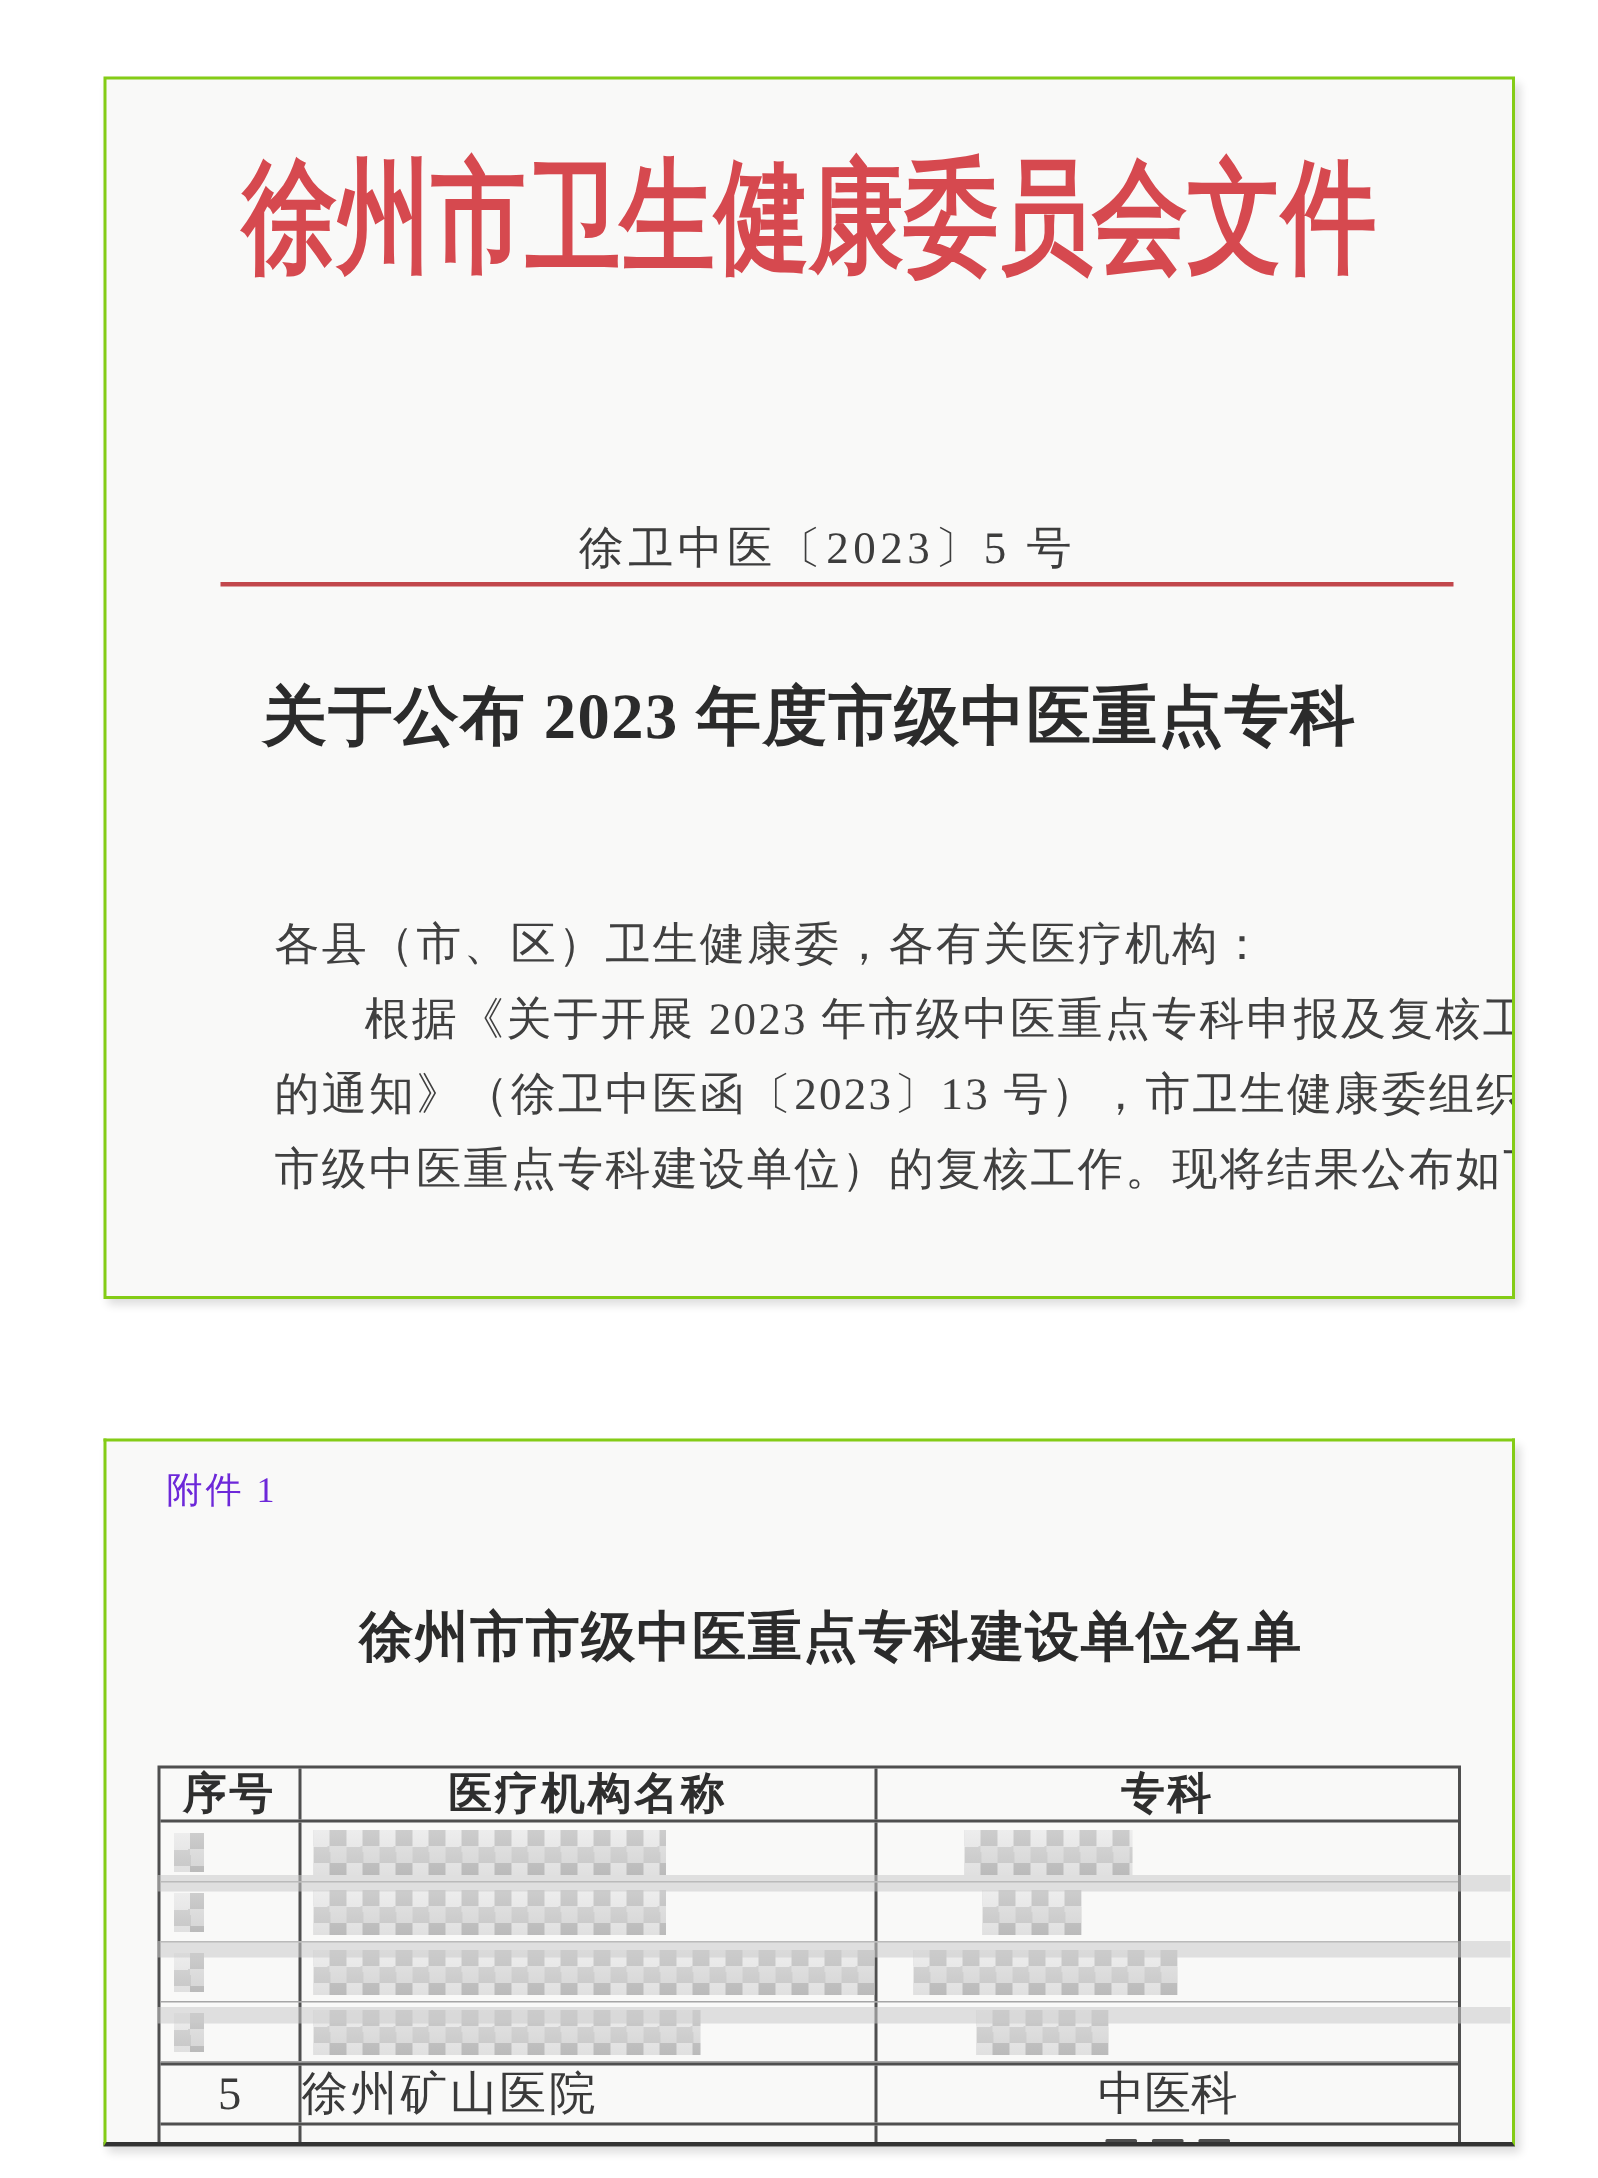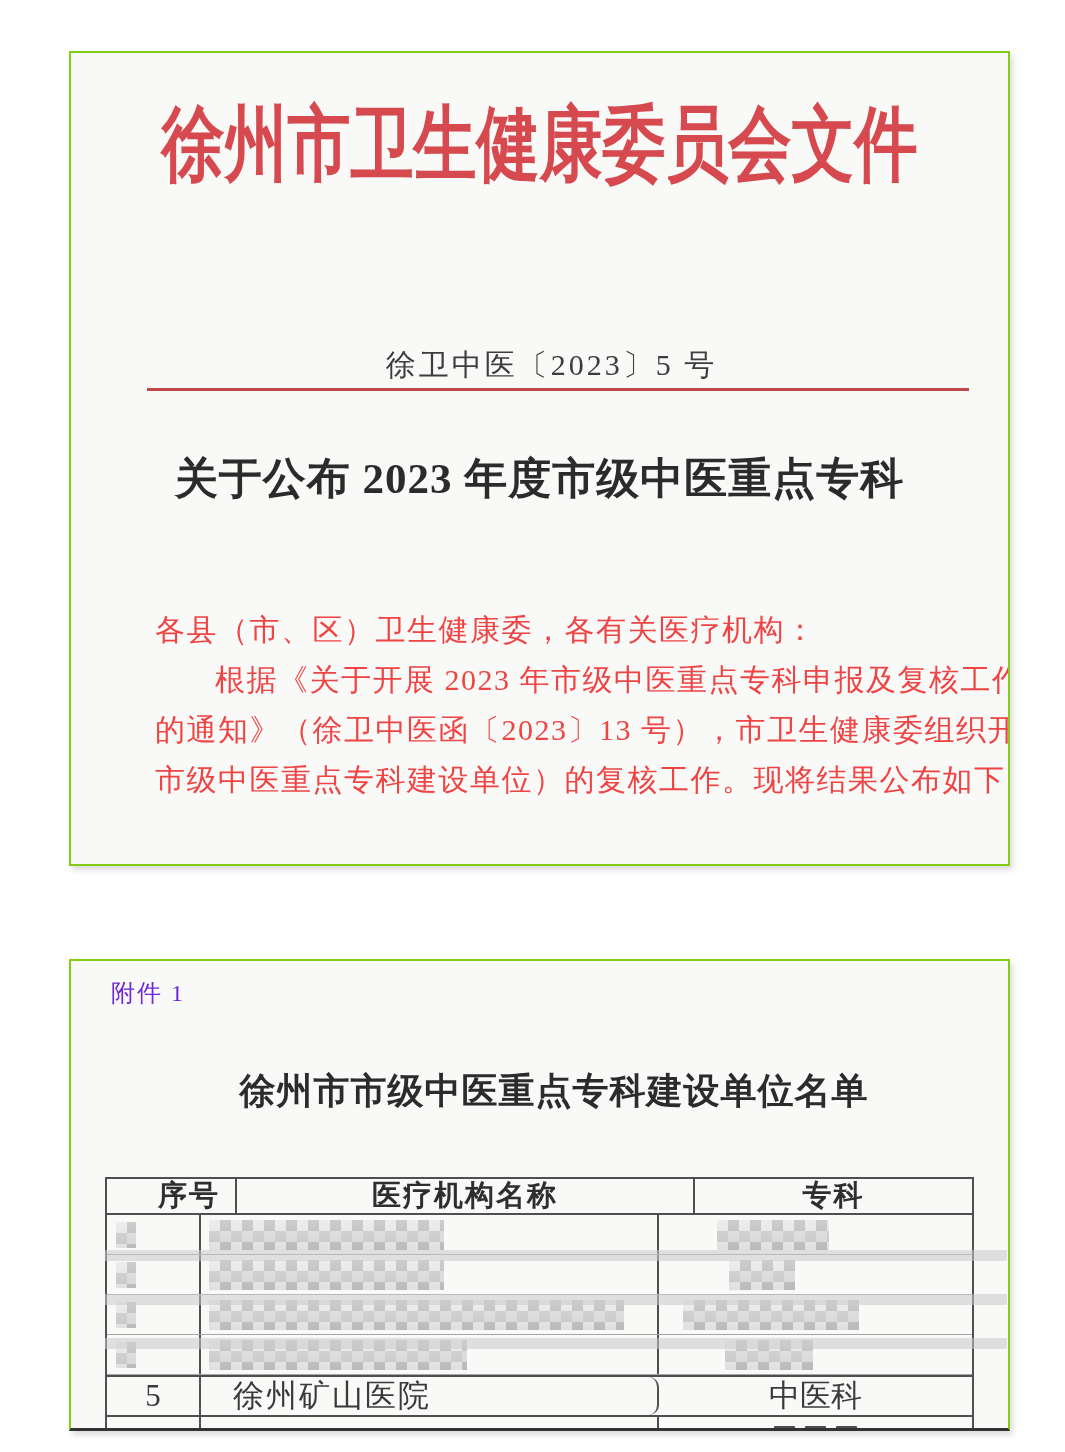--- a/index.html
+++ b/index.html
@@ -33,22 +33,22 @@
   .red-rule {
     position:absolute; top:335px; left:76px; width:822px; height:3px;
     background:#c2474c;
   }
   .doc-title {
     position:absolute; top:398px; left:0; right:0;
     text-align:center; font-size:43px; font-weight:bold; color:#2b2b2b;
     line-height:56px; letter-spacing:1px; white-space:nowrap;
   }
   .body-block {
-    position:absolute; top:552px; left:84px; right:36px;
-    font-size:30px; color:#ef4444; line-height:50px; letter-spacing:1.5px;
+    position:absolute; top:552px; left:112px; right:36px;
+    font-size:30px; color:#404040; line-height:50px; letter-spacing:1.5px;
     white-space:nowrap;
   }
   .body-line.indent { padding-left:60px; }
 
   
   .attachment-label {
     position:absolute; top:16px; left:40px;
     font-size:24px; color:#6d28d9; letter-spacing:2px; white-space:nowrap;
   }
   .table-title {
@@ -56,32 +56,32 @@
     text-align:center; font-size:36px; font-weight:bold; color:#2b2b2b;
     letter-spacing:1px; white-space:nowrap;margin-left:29px;
   }
   .ktable {
     position:absolute; top:216px; left:34px; width:869px;
     border:2px solid #4f4f4f; background:transparent;
   }
   .t-row { display:flex; }
   .cell { display:flex; align-items:center; overflow:hidden; }
   .c1 { width:94px; border-right:2px solid #4f4f4f; justify-content:center; }
-  .c2 { width:458px; border-right:2px solid #4f4f4f; justify-content:flex-start; }
+  .c2 { width:384px; border-right:2px solid #4f4f4f; justify-content:flex-start; }
   .c3 { flex:1; justify-content:center; }
-  .t-header { height:36px; border-bottom:2px solid #4f4f4f;padding-left:36px; }
+  .t-header { height:36px; border-bottom:2px solid #4f4f4f; }
   .t-header .cell {
     justify-content:center;
     font-family:"Liberation Sans","DejaVu Sans",sans-serif;
     font-weight:bold; font-size:29px; color:#2e2e2e; letter-spacing:2px;
   }
   .t-row.censored { height:40px; border-bottom:1px solid #a6a6a6; }
   .t-row.censored .c1 { justify-content:flex-start; padding-left:9px; }
   .t-row.data-row { height:42px; border-top:2px solid #4f4f4f; border-bottom:2px solid #4f4f4f; font-size:31px; color:#3a3a3a; }
-  .t-row.data-row .c2 { padding-left:32px; letter-spacing:2px;border-radius:10px; }
+  .t-row.data-row .c2 { padding-left:0; letter-spacing:2px; }
   .t-row.partial { height:16px; }
   .t-row.partial .cell { align-items:flex-end; }
 
   
   .mosaic {
     background-image:
       linear-gradient(rgba(255,255,255,0.18), rgba(0,0,0,0.04)),
       repeating-conic-gradient(from 0deg, #c2c2c2 0% 25%, #dedede 25% 50%, #cfcfcf 50% 75%, #e9e9e9 75% 100%);
     background-size:100% 100%, 22px 22px;
   }

